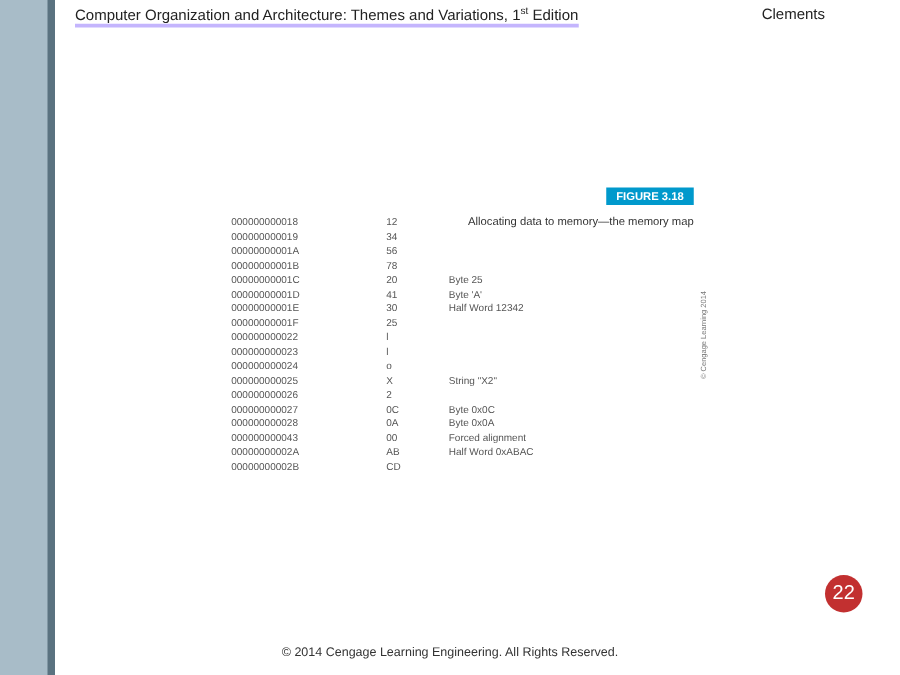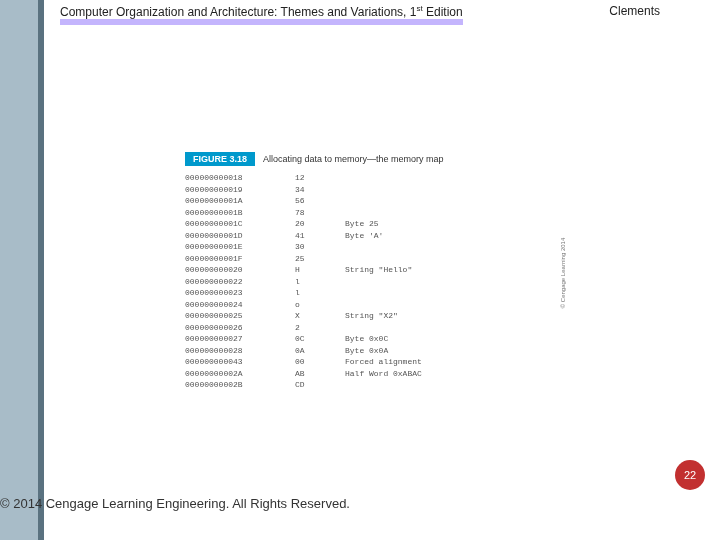--- a/index.html
+++ b/index.html
@@ -24,100 +24,103 @@
   .header {
     position: absolute;
     top: 4px;
     left: 60px;
     right: 30px;
     font-size: 12px;
     color: #222;
   }
   .header .title {
     display: inline;
-    border-bottom: 6px solid #c4b5fd;
+    border-bottom: 3px solid #c4b5fd;
   }
   .header .author {
     float: right;
     margin-right: 30px;
   }
   .figure {
     position: absolute;
     left: 185px;
     top: 150px;
     width: 370px;
     background: #fff;
   }
   .fig-header {
     height: 18px;
     display: flex;
-    align-items: center;
+    align-items: flex-end;
     gap: 8px;
     margin-bottom: 4px;
+    flex-direction: column;
   }
   .fig-badge {
     background: #0099cc;
     color: #fff;
     font-size: 9px;
     font-weight: bold;
     padding: 2px 8px;
     font-family: Arial, sans-serif;
   }
   .fig-caption {
     font-size: 9px;
     color: #333;
   }
   .mem-table {
-    font-family: Liberation Mono, monospace;
+    font-family: Liberation Sans, sans-serif;
     font-size: 8px;
     line-height: 11.5px;
     color: #555;
   }
   .mem-row {
     display: flex;
     white-space: pre;
   }
   .mem-addr {
     width: 110px;
   }
   .mem-val {
     width: 50px;
+    margin-left: 14px;
   }
   .mem-desc {
     flex: 1;
   }
   .credit {
     position: absolute;
     right: -8px;
     top: 50%;
     transform: rotate(-90deg) translateX(50%);
     transform-origin: right center;
     font-size: 6px;
     color: #777;
   }
   .pagebadge {
     position: absolute;
-    right: 15px;
+    right: 30px;
     bottom: 50px;
     width: 30px;
     height: 30px;
     background: #c23030;
     color: #fff;
     border-radius: 50%;
     display: flex;
     align-items: center;
     justify-content: center;
-    font-size: 11px;
+    font-size: 16px;
   }
   .footer {
     position: absolute;
-    bottom: 29px;
+    bottom: 12px;
     left: 0;
     right: 0;
-    font-size: 13px;
+    text-align: center;
+    font-size: 10px;
     color: #333;
   }
   sup { font-size: 8px; }
 </style>
 </head>
 <body>
 
 <div class="sidebar"></div>
 
 <div class="header">
@@ -132,23 +135,22 @@
     <span class="fig-badge">FIGURE 3.18</span>
     <span class="fig-caption">Allocating data to memory—the memory map</span>
   </div>
   <div class="mem-table" id="mem-table">
       <div class="mem-row"><span class="mem-addr">000000000018</span><span class="mem-val">12</span></div>
       <div class="mem-row"><span class="mem-addr">000000000019</span><span class="mem-val">34</span><span class="mem-desc"></span></div>
       <div class="mem-row"><span class="mem-addr">00000000001A</span><span class="mem-val">56</span><span class="mem-desc"></span></div>
       <div class="mem-row"><span class="mem-addr">00000000001B</span><span class="mem-val">78</span><span class="mem-desc"></span></div>
       <div class="mem-row"><span class="mem-addr">00000000001C</span><span class="mem-val">20</span><span class="mem-desc">Byte 25</span></div>
       <div class="mem-row"><span class="mem-addr">00000000001D</span><span class="mem-val">41</span><span class="mem-desc">Byte 'A'</span></div>
-      <div class="mem-row"><span class="mem-addr">00000000001E</span><span class="mem-val">30</span></div>
+      <div class="mem-row"><span class="mem-addr">00000000001E</span><span class="mem-val">30</span><span class="mem-desc">Half Word 12342</span></div>
       <div class="mem-row"><span class="mem-addr">00000000001F</span><span class="mem-val">25</span><span class="mem-desc"></span></div>
-      <div class="mem-row"><span class="mem-addr">000000000020</span><span class="mem-val">H</span><span class="mem-desc">String "Hello"</span></div>
       <div class="mem-row"><span class="mem-addr">000000000022</span><span class="mem-val">l</span><span class="mem-desc"></span></div>
       <div class="mem-row"><span class="mem-addr">000000000023</span><span class="mem-val">l</span><span class="mem-desc"></span></div>
       <div class="mem-row"><span class="mem-addr">000000000024</span><span class="mem-val">o</span><span class="mem-desc"></span></div>
       <div class="mem-row"><span class="mem-addr">000000000025</span><span class="mem-val">X</span><span class="mem-desc">String "X2"</span></div>
       <div class="mem-row"><span class="mem-addr">000000000026</span><span class="mem-val">2</span><span class="mem-desc"></span></div>
       <div class="mem-row"><span class="mem-addr">000000000027</span><span class="mem-val">0C</span><span class="mem-desc">Byte 0x0C</span></div>
       <div class="mem-row"><span class="mem-addr">000000000028</span><span class="mem-val">0A</span><span class="mem-desc">Byte 0x0A</span></div>
       <div class="mem-row"><span class="mem-addr">000000000043</span><span class="mem-val">00</span><span class="mem-desc">Forced alignment</span></div>
       <div class="mem-row"><span class="mem-addr">00000000002A</span><span class="mem-val">AB</span><span class="mem-desc">Half Word 0xABAC</span></div>
       <div class="mem-row"><span class="mem-addr">00000000002B</span><span class="mem-val">CD</span><span class="mem-desc"></span></div>

